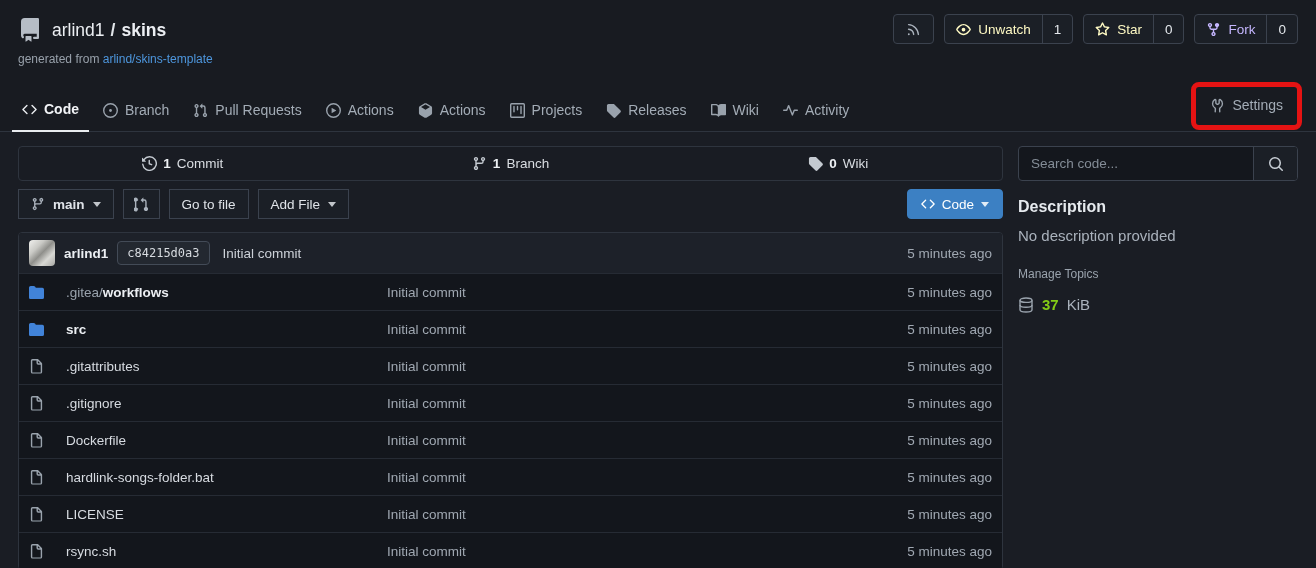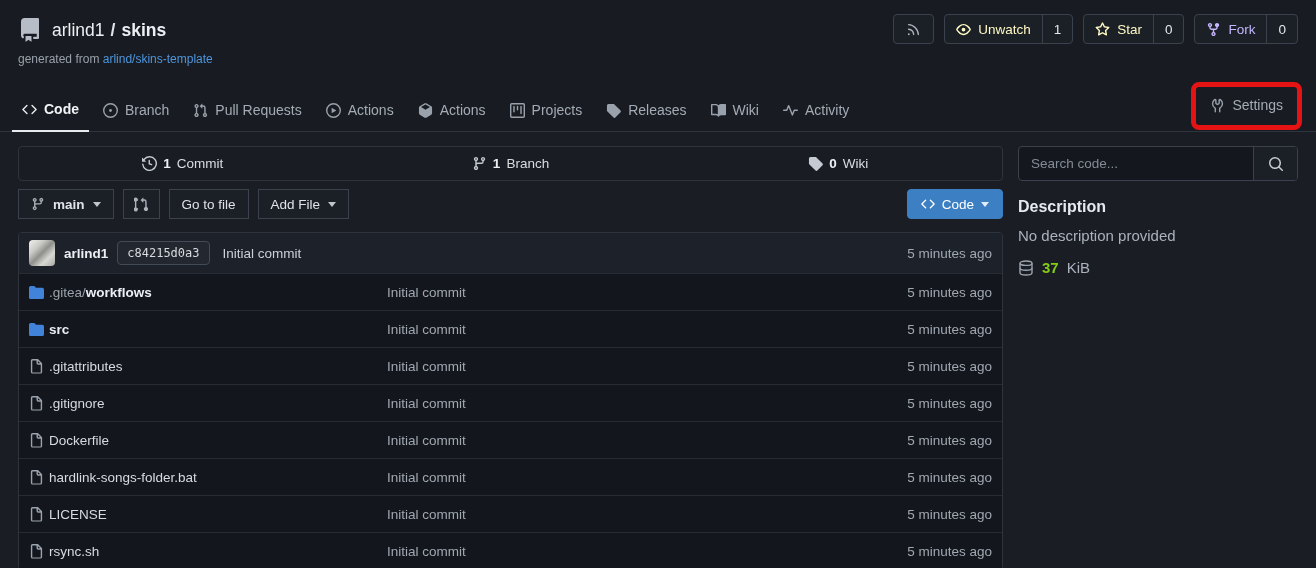--- a/index.html
+++ b/index.html
@@ -66,21 +66,21 @@
   .file-table { margin-top:13px; border:1px solid #2e343e; border-radius:4px; overflow:hidden; background:#13161c; }
   .commit-row { display:flex; align-items:center; gap:9px; height:40px; padding:0 10px; background:#1d2129; }
   .avatar { width:26px; height:26px; border-radius:4px; background:
       linear-gradient(135deg,#f0f0ee 0%,#c9c9c5 30%,#8f8f8b 50%,#d8d8d4 72%,#a7a7a3 100%); cursor:pointer; }
   .commit-author { font-weight:700; font-size:13.5px; color:#eceff3; cursor:pointer; }
   .commit-hash { font-family:"DejaVu Sans Mono", monospace; font-size:12px; color:#d7dbe0; background:#232830; border:1px solid #434b57; border-radius:4px; padding:4px 9px; cursor:pointer; }
   .commit-msg { font-size:13.5px; color:#ccd1d8; margin-left:4px; cursor:pointer; }
   .commit-time { margin-left:auto; font-size:13.5px; color:#a0a8b2; }
 
   .file-row { display:grid; grid-template-columns:358px 1fr 170px; align-items:center; height:37px; padding:0 10px; border-top:1px solid #262b34; background:#13161c; }
-  .file-cell-name { display:flex; align-items:flex-end; gap:5px; overflow:hidden; cursor:pointer; }
+  .file-cell-name { display:flex; align-items:flex-end; gap:22px; overflow:hidden; cursor:pointer; }
   .file-cell-name svg { flex-shrink:0; }
   .folder-glyph { color:#4183d9; }
   .file-glyph { color:#9aa3ad; }
   .fname { font-size:13.5px; color:#d7dbe1; white-space:nowrap; }
   .fname .prefix { color:#9aa3ad; }
   .fname.bold { font-weight:700; color:#eceff3; }
   .file-msg { font-size:13.5px; color:#a0a8b2; cursor:pointer; }
   .file-time { font-size:13.5px; color:#a0a8b2; text-align:right; }
 
   
@@ -388,20 +388,21 @@
       <div class="search-wrap">
         <input class="search-input" type="text" placeholder="Search code..." style="">
         <span class="search-btn">
           <svg width="16" height="16" viewBox="0 0 16 16" fill="currentColor">
               <path d="M10.68 11.74a6 6 0 01-7.922-8.982 6 6 0 018.982 7.922l3.04 3.04a.749.749 0 01-.326 1.275.749.749 0 01-.734-.215l-3.04-3.04zM11.5 7a4.499 4.499 0 10-8.997 0A4.499 4.499 0 0011.5 7z"></path>
             </svg>
         </span>
       </div>
       <div class="desc-title">Description</div>
       <div class="desc-text">No description provided</div>
+      <div class="manage-topics">Manage Topics</div>
       <div class="size-row">
         <svg width="16" height="16" viewBox="0 0 16 16" fill="none" stroke="currentColor" stroke-width="1.4">
           <ellipse cx="8" cy="3.2" rx="6" ry="2.2"></ellipse>
           <path d="M2 3.2v4.8c0 1.22 2.69 2.2 6 2.2s6-.98 6-2.2V3.2"></path>
           <path d="M2 8v4.8c0 1.22 2.69 2.2 6 2.2s6-.98 6-2.2V8"></path>
         </svg>
         <b>37</b>
         <span>KiB</span>
       </div>
     </aside>

